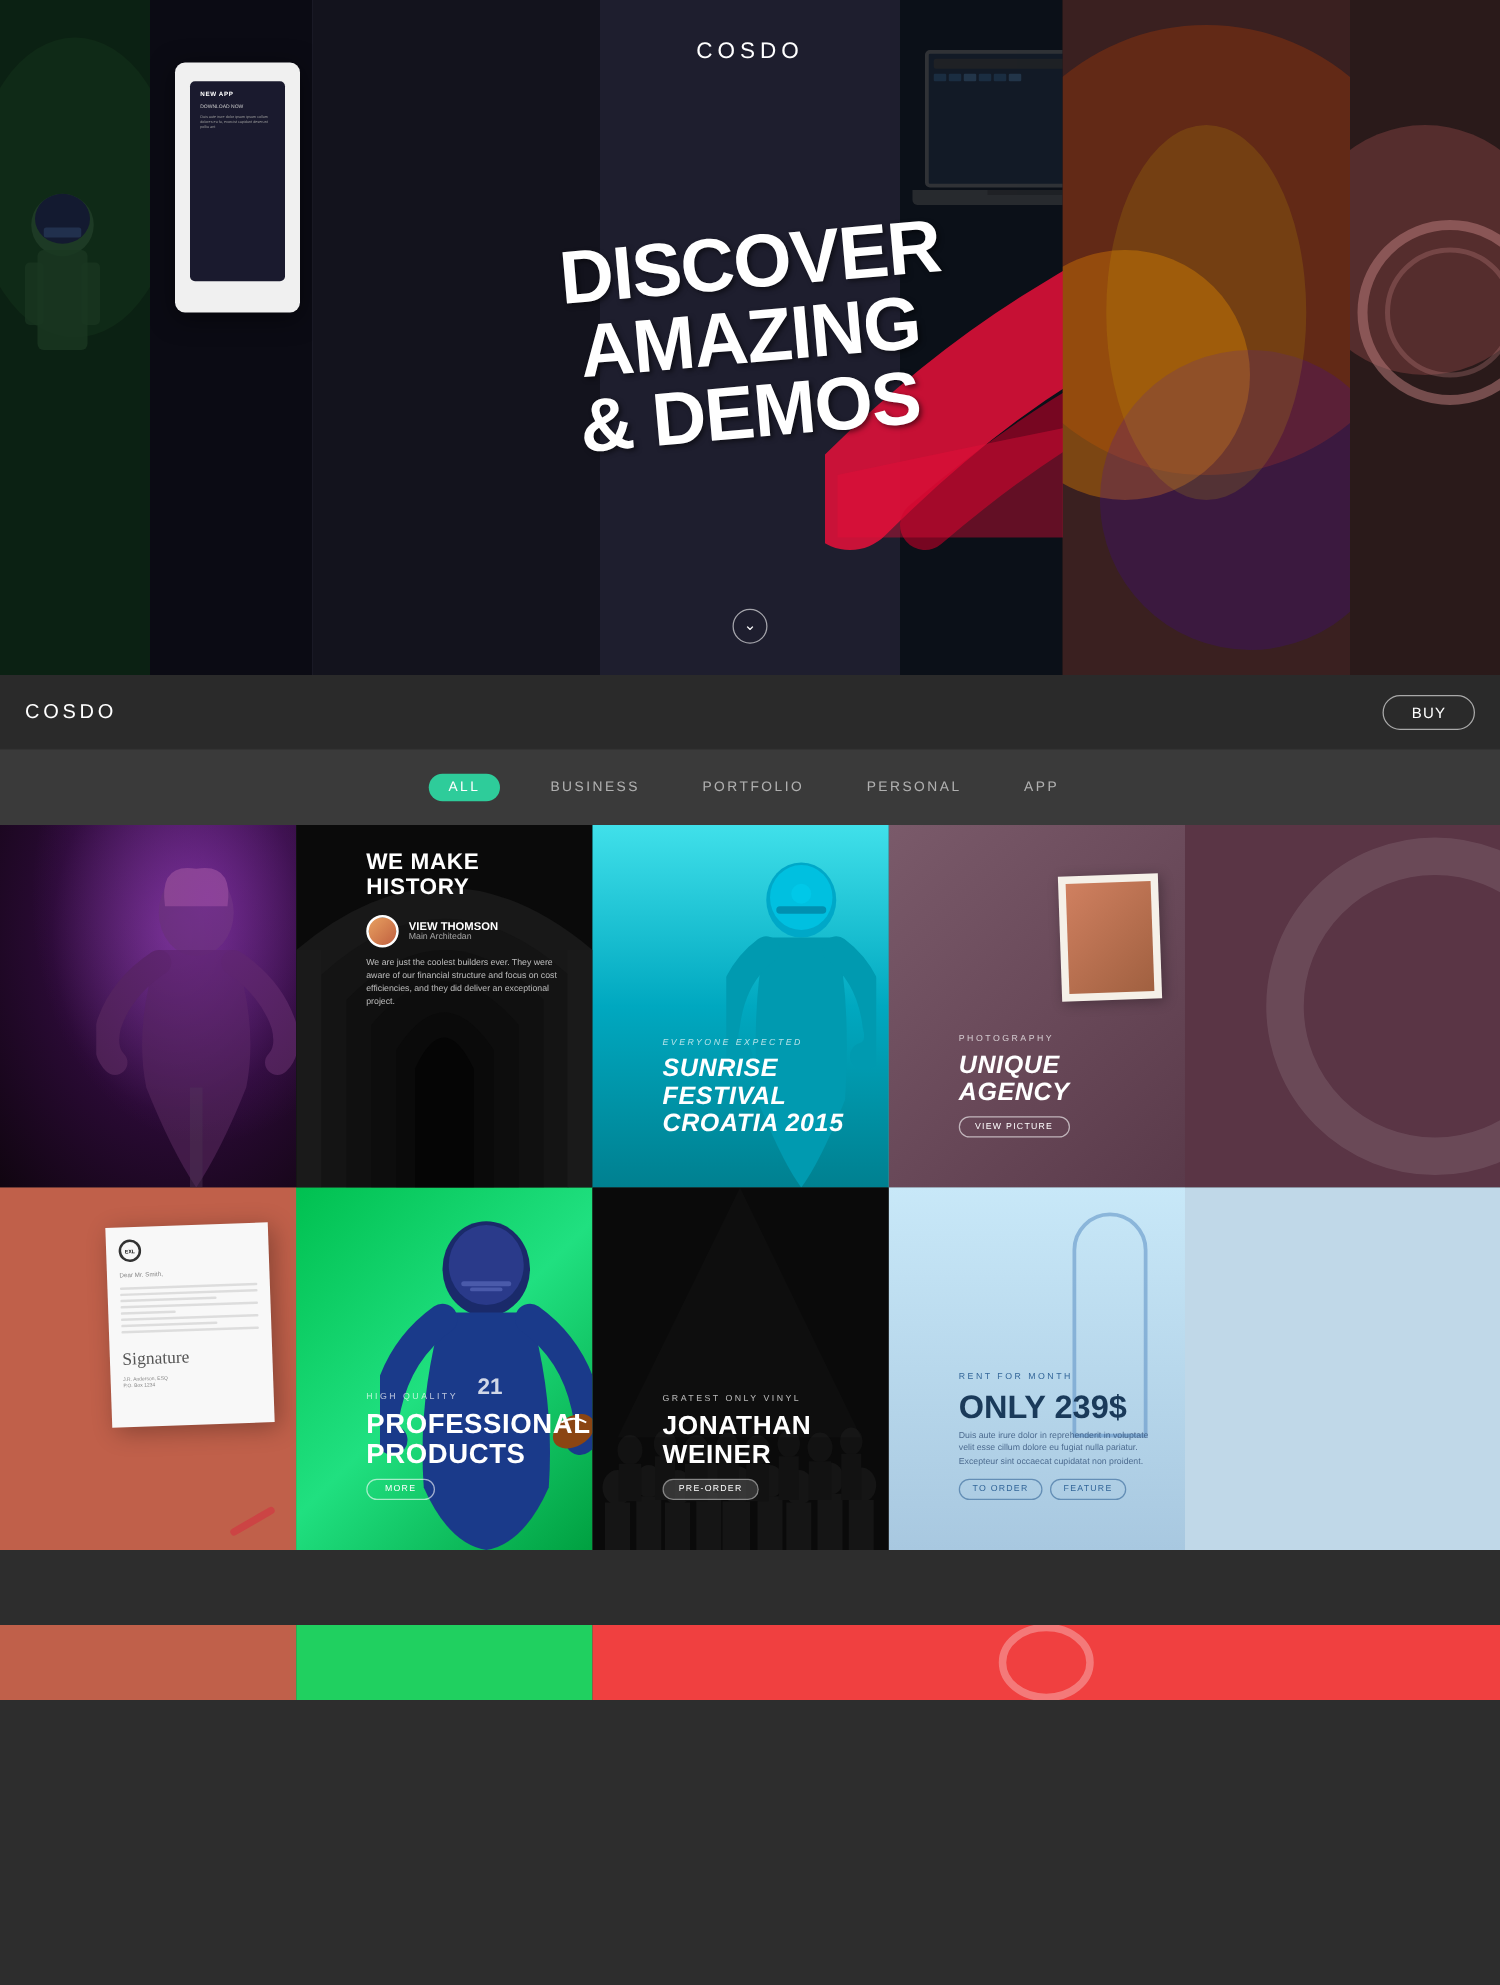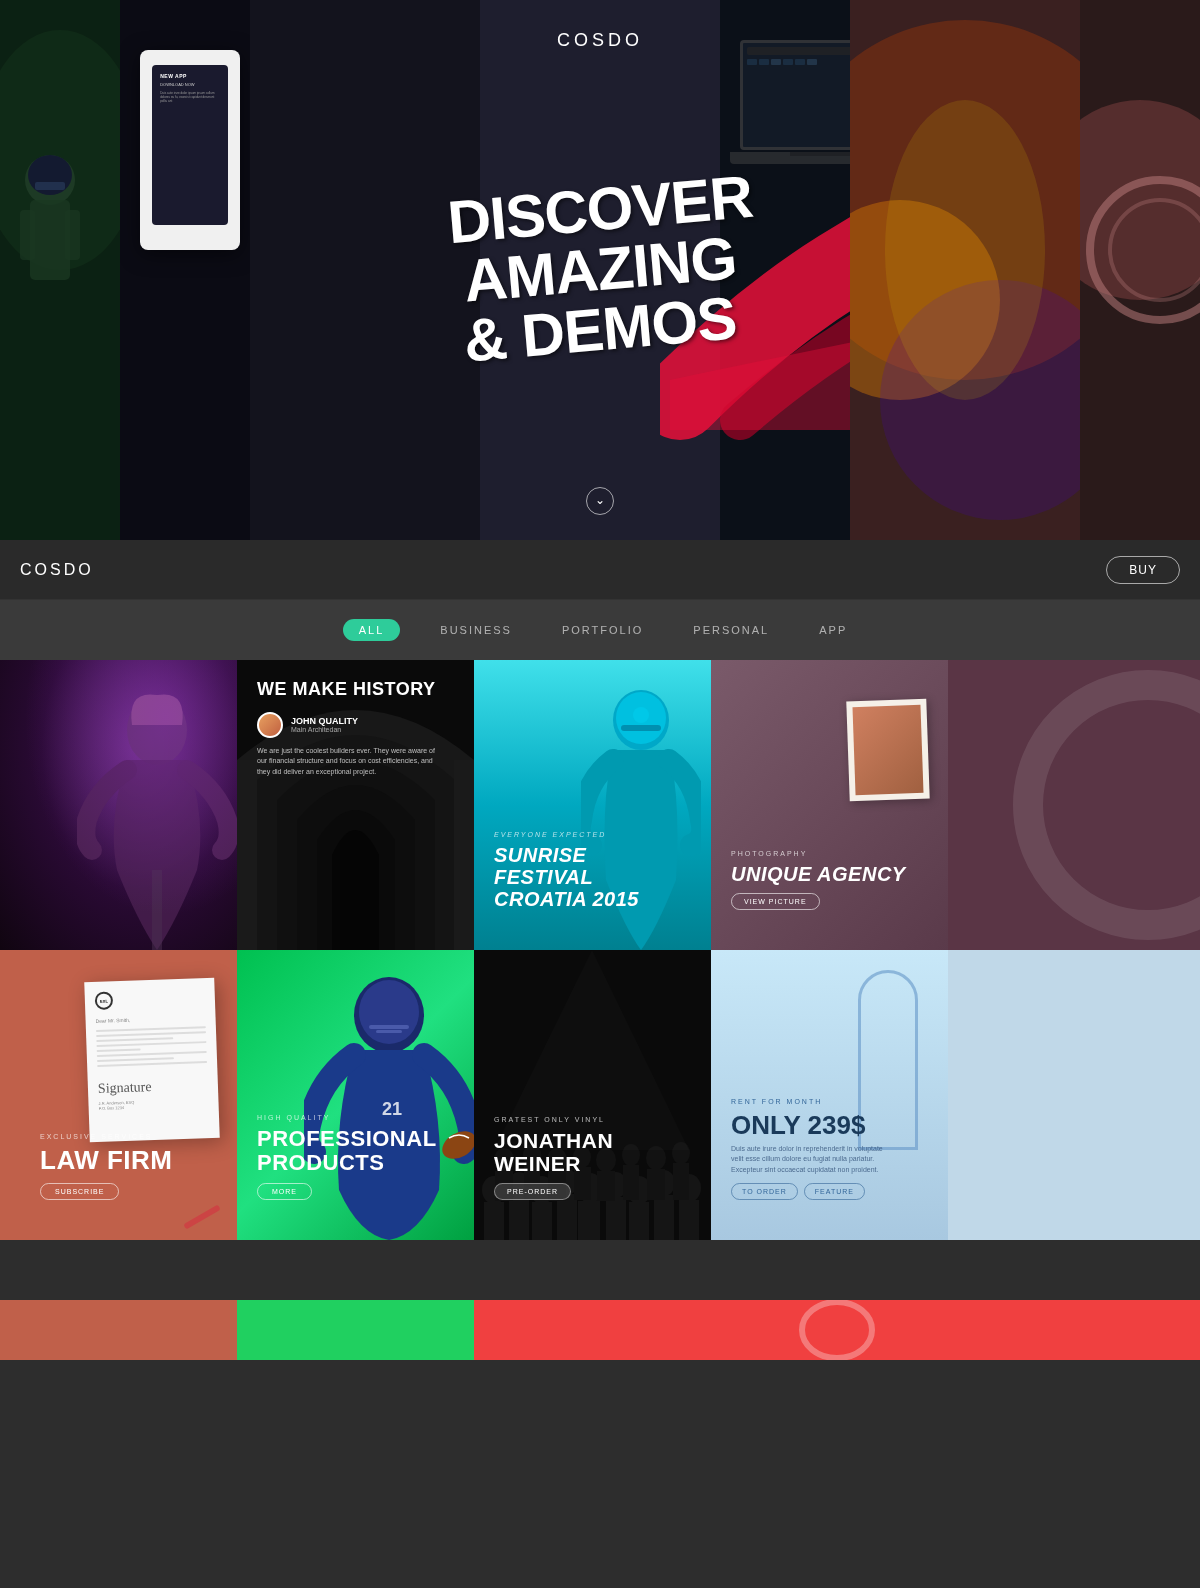--- a/index.html
+++ b/index.html
@@ -315,20 +315,21 @@
       background: #b8d8e8;
       grid-column: 4;
       grid-row: 2;
     }
 
     
     .grid-label {
       position: absolute;
       z-index: 5;
       padding: 20px;
+      margin-left: 36px;
     }
     .eyebrow {
       display: block;
       font-size: 7px;
       letter-spacing: 2px;
       text-transform: uppercase;
       color: rgba(255,255,255,0.7);
       margin-bottom: 6px;
     }
     .main-title {
@@ -781,21 +782,21 @@
       <path d="M 95 290 L 95 195 Q 118 145 142 195 L 142 290 Z" fill="#050505"></path>
 
       <rect x="0" y="100" width="20" height="190" fill="#1a1a1a"></rect>
       <rect x="217" y="100" width="20" height="190" fill="#1a1a1a"></rect>
     </svg>
     <div class="grid-label" style="z-index:5;">
       <span class="main-title" style="font-size:18px;margin-bottom:12px;display:block;">WE MAKE HISTORY</span>
       <div class="author-row">
         <div class="author-avatar"></div>
         <div class="author-info">
-          <span class="author-name">JOHN QUALITY</span>
+          <span class="author-name">VIEW THOMSON</span>
           <span class="author-role">Main Architedan</span>
         </div>
       </div>
       <p class="desc-text">We are just the coolest builders ever. They were aware of our financial structure and focus on cost efficiencies, and they did deliver an exceptional project.</p>
     </div>
   </div>
 
   <div class="grid-item item-festival">
     <div class="festival-bg"></div>
 
@@ -858,25 +859,20 @@
         <div class="letter-line"></div>
         <div class="letter-line med"></div>
         <div class="letter-line"></div>
       </div>
       <div class="letter-signature">
         <span class="sig-text">Signature</span>
       </div>
       <div style="margin-top:4px;font-size:4px;color:#888;">J.R. Anderson, ESQ<br>P.O. Box 1234</div>
     </div>
     <div class="pen-icon"></div>
-    <div class="grid-label" style="bottom:20px;top:auto;left:20px;">
-      <span class="eyebrow">EXCLUSIVE SERVICES</span>
-      <span class="main-title" style="font-size:26px;">LAW FIRM</span>
-      <span class="subscribe-btn">SUBSCRIBE</span>
-    </div>
   </div>
 
   <div class="grid-item item-products" style="grid-column:2;grid-row:2;">
     <div class="product-bg"></div>
 
     <svg style="position:absolute;right:0;bottom:0;width:170px;height:280px;z-index:3;" viewBox="0 0 170 280" xmlns="http://www.w3.org/2000/svg">
 
       <ellipse cx="85" cy="55" rx="35" ry="38" fill="#1a2a6a"></ellipse>
       <ellipse cx="85" cy="52" rx="30" ry="32" fill="#2a3a8a"></ellipse>
 

